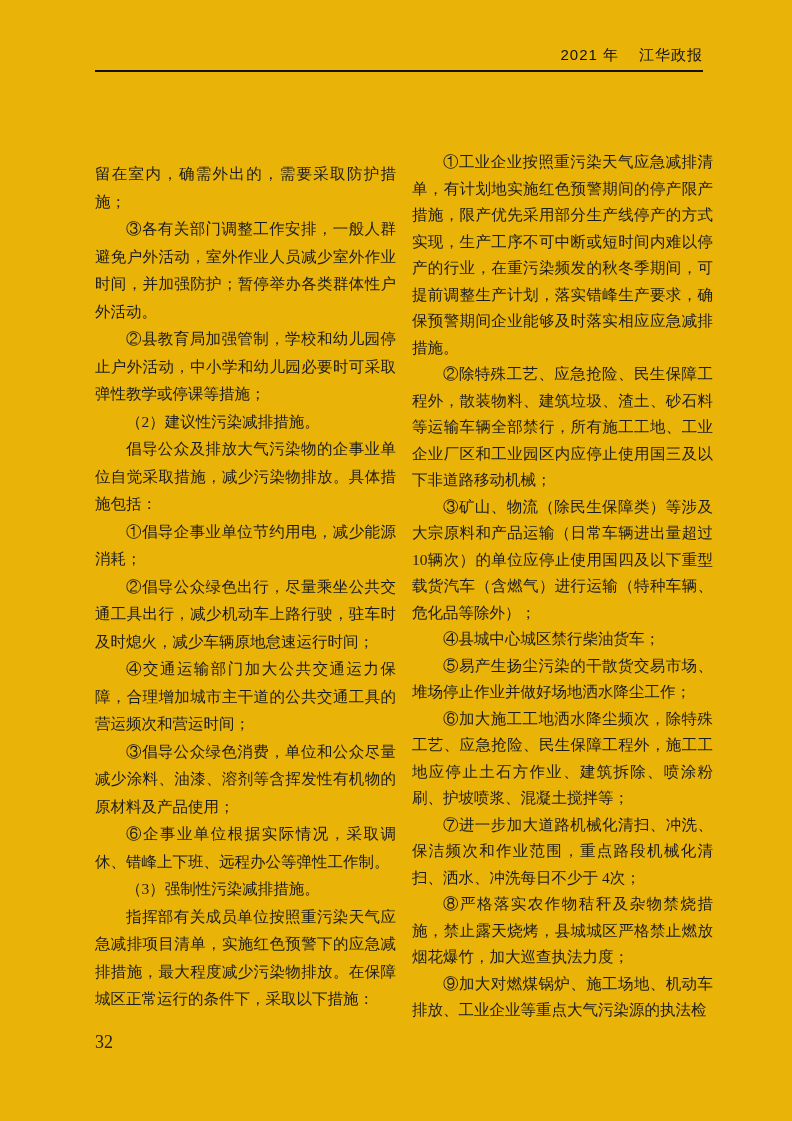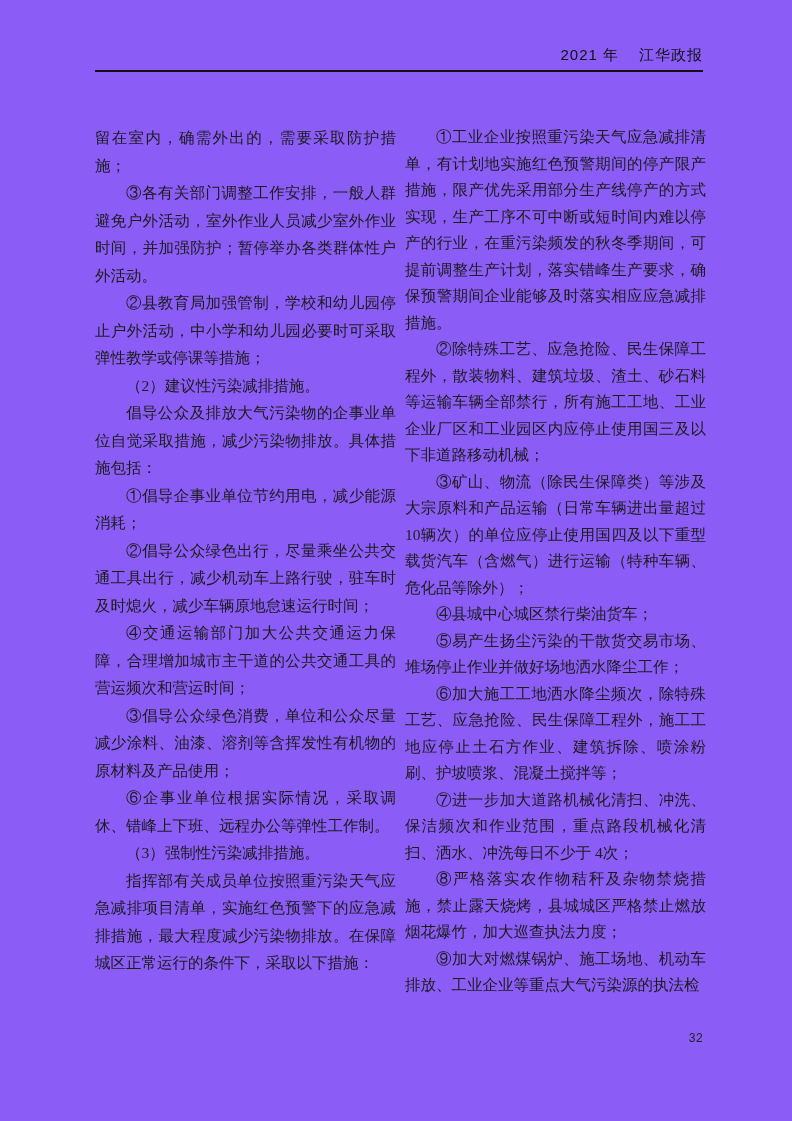--- a/index.html
+++ b/index.html
@@ -4,21 +4,21 @@
 <style>
   html, body {
     margin: 0;
     padding: 0;
     background: #ffffff;
   }
   .page {
     position: relative;
     width: 792px;
     height: 1121px;
-    background: #8b5cf6;
+    background: #eab308;
     outline: 1px solid #e3e3e3;
     overflow: hidden;
     font-family: "Liberation Serif", "DejaVu Serif", serif;
     color: #1c1c1c;
   }
   
   .header-text {
     position: absolute;
     top: 46px;
     left: 95px;
@@ -35,26 +35,26 @@
     position: absolute;
     top: 70px;
     left: 95px;
     width: 608px;
     height: 2px;
     background: #111;
   }
   
   .columns {
     position: absolute;
-    top: 124px;
+    top: 149px;
     left: 95px;
     width: 620px;
     display: flex;
-    gap: 9px;
-    align-items: flex-start;
+    gap: 16px;
+    align-items: center;
   }
   .col {
     width: 301px;
     font-size: 15.5px;
     text-align: justify;
     text-justify: inter-ideograph;
   }
   .col-left  { line-height: 27.5px; }
   .col-right { line-height: 26.5px; }
   .col p {
@@ -63,24 +63,23 @@
     text-indent: 2em;
     word-break: break-all;
   }
   .col p.no-indent { text-indent: 0; }
   
   .footer {
     position: absolute;
     top: 1032px;
     left: 95px;
     width: 608px;
-    text-align: right;
-    font-size: 12px;
+    text-align: left;
+    font-size: 18px;
     color: #222;
-    font-family: Liberation Mono, monospace;
   }
 </style>
 </head>
 <body>
 
 <div class="page">
 
   <div class="header-text">
     <span class="hdr-year">2021 年</span><span class="hdr-title">江华政报</span>
   </div>

